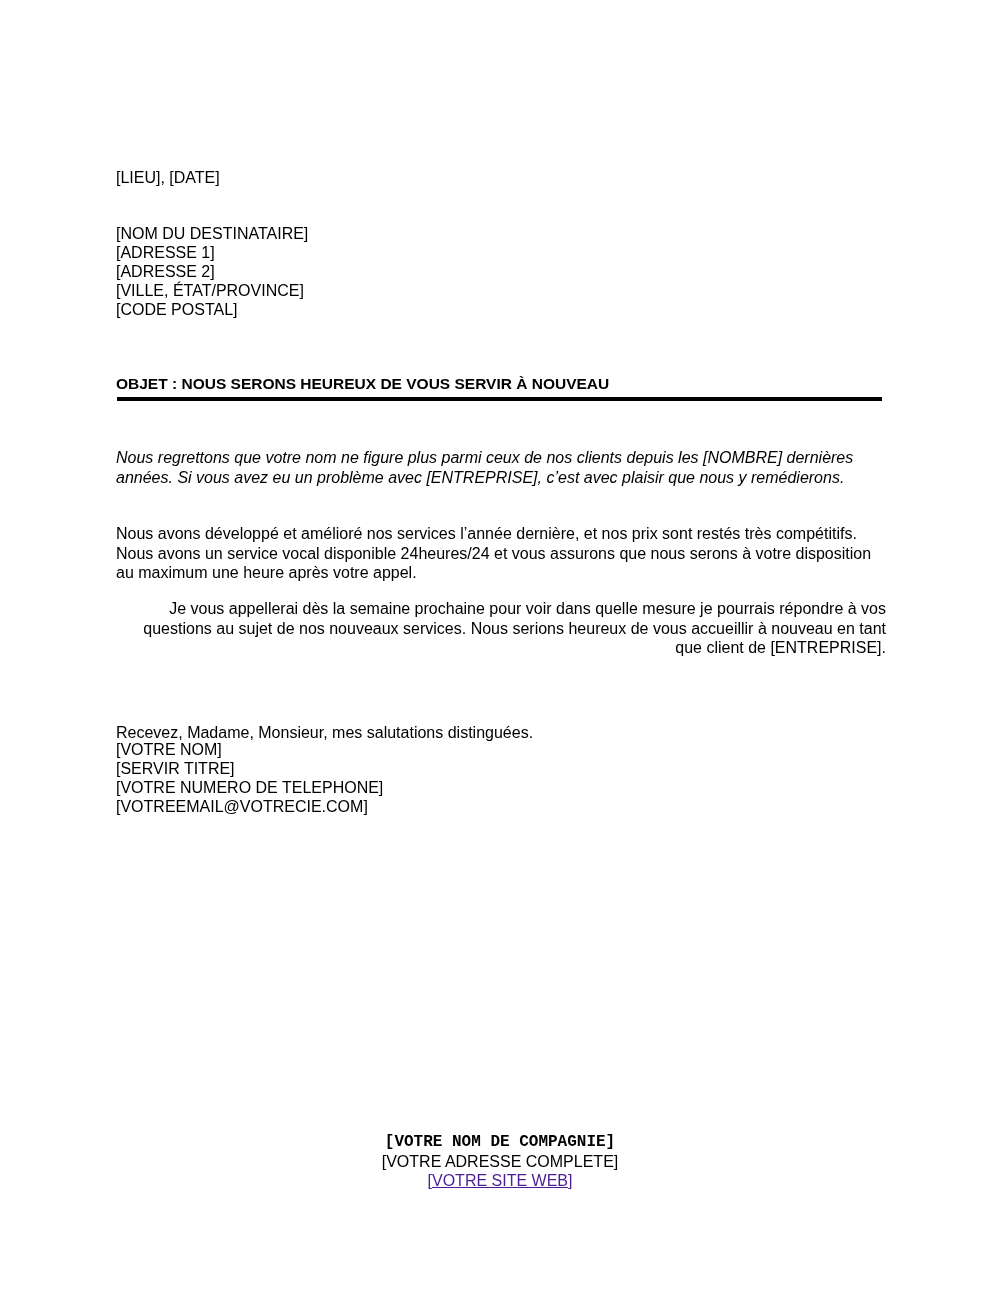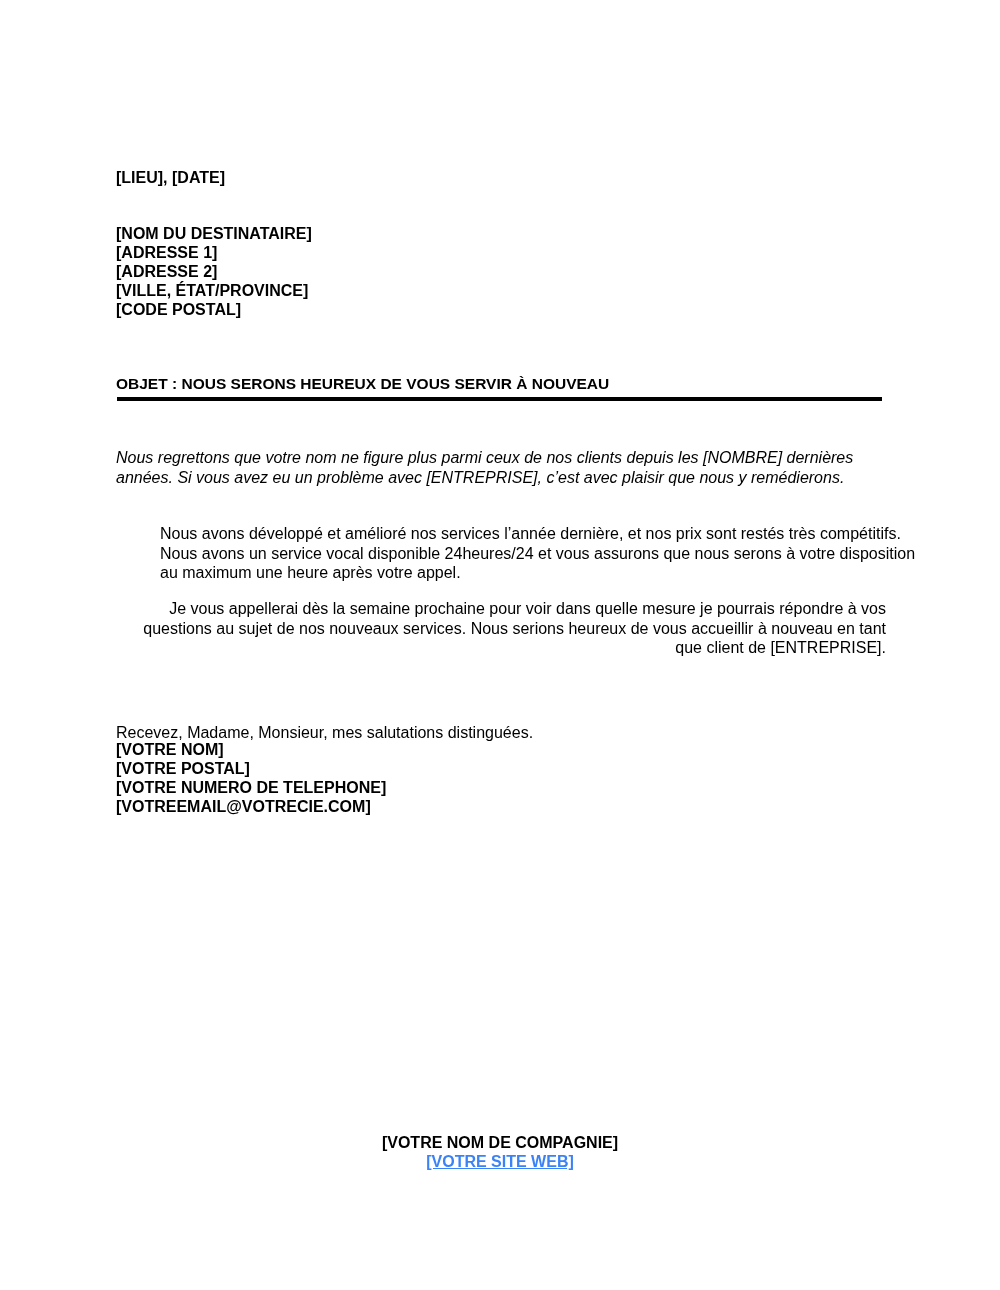--- a/index.html
+++ b/index.html
@@ -19,21 +19,21 @@
       position: absolute;
       left: 0; top: 0;
       width: 1000px;
       height: 1290px;
     }
     .block {
       position: absolute;
       left: 116px;
       line-height: 19px;
     }
-    .line { display: block; white-space: nowrap; font-weight: bold; }
+    .line { display: block; white-space: nowrap; }
     .para {
       position: absolute;
       left: 116px;
       width: 770px;
       line-height: 19.5px;
       font-size: 16px;
     }
     .subject {
       position: absolute;
       left: 116px;
@@ -54,23 +54,23 @@
     }
     .footer {
       position: absolute;
       left: 0;
       width: 1000px;
       top: 1133px;
       text-align: center;
       line-height: 19px;
       font-size: 16px;
     }
-    .footer .company { font-weight: bold; }
+    .footer .company { font-weight: bold; font-family: Liberation Mono, monospace; }
     .footer a {
-      color: #3b82f6;
+      color: #4c1d95;
       text-decoration: underline;
     }
   </style>
 </head>
 <body>
 
 <div class="page">
 
   <div class="block" style="top:168px;">
     <span class="line">[LIEU], [DATE]</span>
@@ -83,31 +83,32 @@
     <span class="line">[VILLE, ÉTAT/PROVINCE]</span>
     <span class="line">[CODE POSTAL]</span>
   </div>
 
   <div class="subject">OBJET : NOUS SERONS HEUREUX DE VOUS SERVIR À NOUVEAU</div>
   <div class="rule"></div>
 
 
   <div class="para" style="top:448px;font-style:italic;">Nous regrettons que votre nom ne figure plus parmi ceux de nos clients depuis les [NOMBRE] dernières années. Si vous avez eu un problème avec [ENTREPRISE], c’est avec plaisir que nous y remédierons.</div>
 
-  <div class="para" style="top:524px;margin-left:44px;">Nous avons développé et amélioré nos services l’année dernière, et nos prix sont restés très compétitifs. Nous avons un service vocal disponible 24heures/24 et vous assurons que nous serons à votre disposition au maximum une heure après votre appel.</div>
+  <div class="para" style="top:524px;">Nous avons développé et amélioré nos services l’année dernière, et nos prix sont restés très compétitifs. Nous avons un service vocal disponible 24heures/24 et vous assurons que nous serons à votre disposition au maximum une heure après votre appel.</div>
 
   <div class="para" style="top:599px;text-align:right;">Je vous appellerai dès la semaine prochaine pour voir dans quelle mesure je pourrais répondre à vos questions au sujet de nos nouveaux services. Nous serions heureux de vous accueillir à nouveau en tant que client de [ENTREPRISE].</div>
 
   <div class="para" style="top:693px;margin-top:30px;">Recevez, Madame, Monsieur, mes salutations distinguées.</div>
 
   <div class="block" style="top:740px;">
     <span class="line">[VOTRE NOM]</span>
-    <span class="line">[VOTRE POSTAL]</span>
+    <span class="line">[SERVIR TITRE]</span>
     <span class="line">[VOTRE NUMERO DE TELEPHONE]</span>
     <span class="line">[VOTREEMAIL@VOTRECIE.COM]</span>
   </div>
 
   <div class="footer">
     <span class="line company">[VOTRE NOM DE COMPAGNIE]</span>
+    <span class="line">[VOTRE ADRESSE COMPLETE]</span>
     <span class="line"><a href="#">[VOTRE SITE WEB]</a></span>
   </div>
 
 </div>
 
 </body></html>

